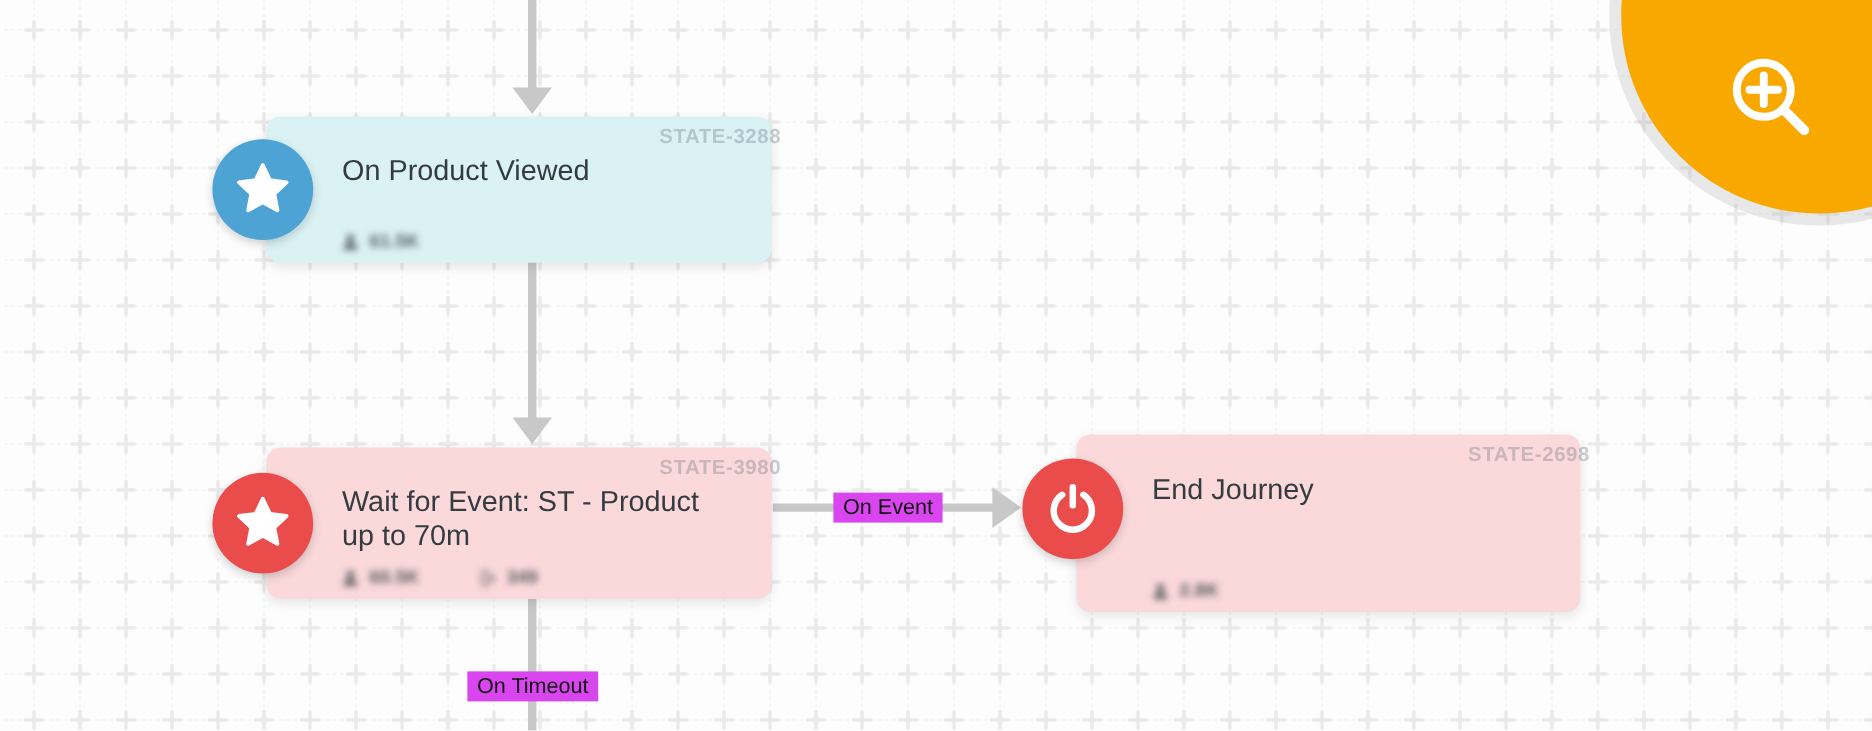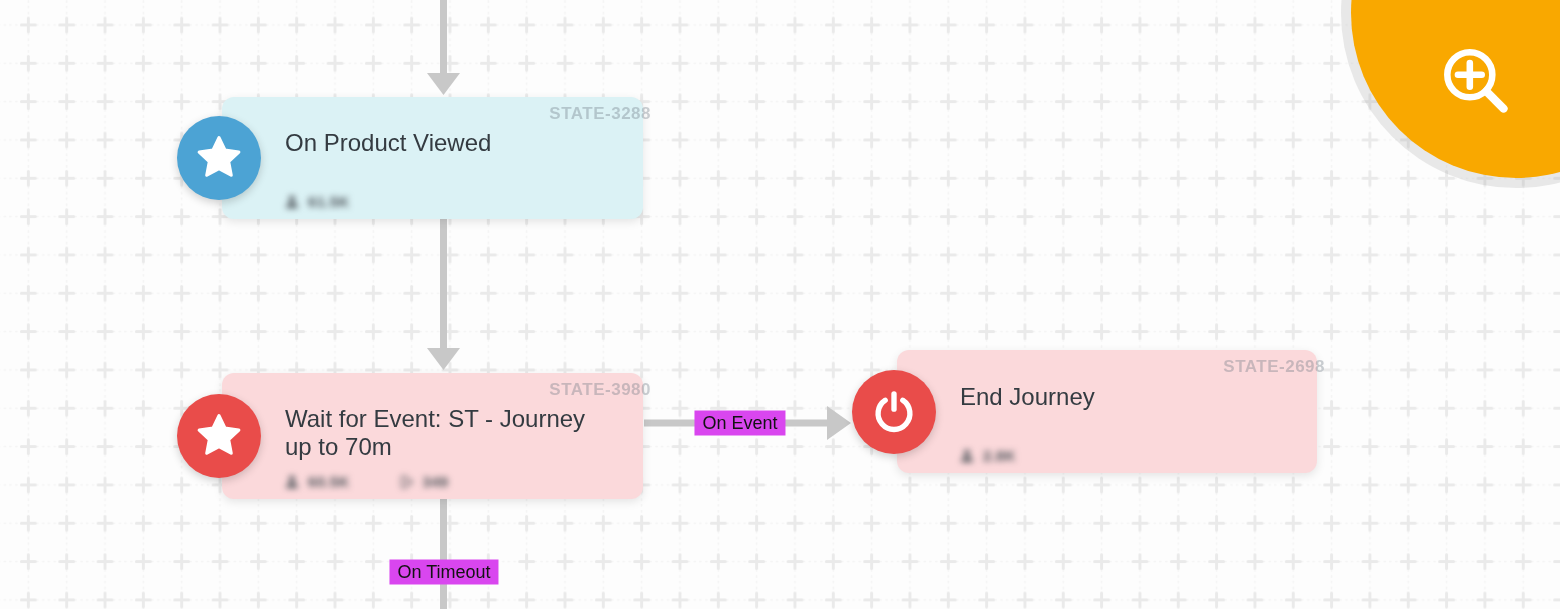--- a/index.html
+++ b/index.html
@@ -170,21 +170,21 @@
   <div class="node pink nodes-layer" style="left:222px;top:373px;width:421px;height:126px;">
     <div class="state-id">STATE-3980</div>
     <div class="badge red" style="top:21px;">
       <span>
         <svg width="48" height="48" viewBox="0 0 24 24">
           <path d="M12 1.8 L15 8.1 L21.9 9 L16.8 13.8 L18.1 20.6 L12 17.3 L5.9 20.6 L7.2 13.8 L2.1 9 L9 8.1 Z" fill="#ffffff" stroke="#ffffff" stroke-width="1.6" stroke-linejoin="round"></path>
         </svg>
       </span>
     </div>
     <div class="node-title">
-      <span class="title-line">Wait for Event: ST - Journey</span>
+      <span class="title-line">Wait for Event: ST - Product</span>
       <span class="title-line">up to 70m</span>
     </div>
     <div class="stats">
       <span class="stat">
         <span class="stat-icon">
           <svg width="16" height="16" viewBox="0 0 24 24">
             <circle cx="12" cy="7" r="4.5" fill="#4e555b"></circle>
             <path d="M3 21 c0-5 4-8 9-8 s9 3 9 8 Z" fill="#4e555b"></path>
           </svg>
         </span>
@@ -195,21 +195,21 @@
           <svg width="17" height="16" viewBox="0 0 24 24">
             <path d="M4 3 h9 v6 h-2 V5 H6 v14 h5 v-4 h2 v6 H4 Z" fill="#4e555b"></path>
             <path d="M14 12 h6 m-3 -3 l3 3 l-3 3" stroke="#4e555b" stroke-width="2.2" fill="none" stroke-linecap="round" stroke-linejoin="round"></path>
           </svg>
         </span>
         <span class="stat-value">349</span>
       </span>
     </div>
   </div>
 
-  <div class="node pink nodes-layer" style="left:897px;top:350px;width:420px;height:123px;">
+  <div class="node pink nodes-layer" style="left:897px;top:362px;width:420px;height:148px;">
     <div class="state-id">STATE-2698</div>
     <div class="badge red" style="top:20px;">
       <span>
         <svg width="46" height="46" viewBox="0 0 24 24">
           <path d="M7.4 5.9 a8.3 8.3 0 1 0 9.2 0" fill="none" stroke="#ffffff" stroke-width="2.8" stroke-linecap="round"></path>
           <line x1="12" y1="2.6" x2="12" y2="10.5" stroke="#ffffff" stroke-width="2.8" stroke-linecap="round"></line>
         </svg>
       </span>
     </div>
     <div class="node-title" style="top:33px;">End Journey</div>

